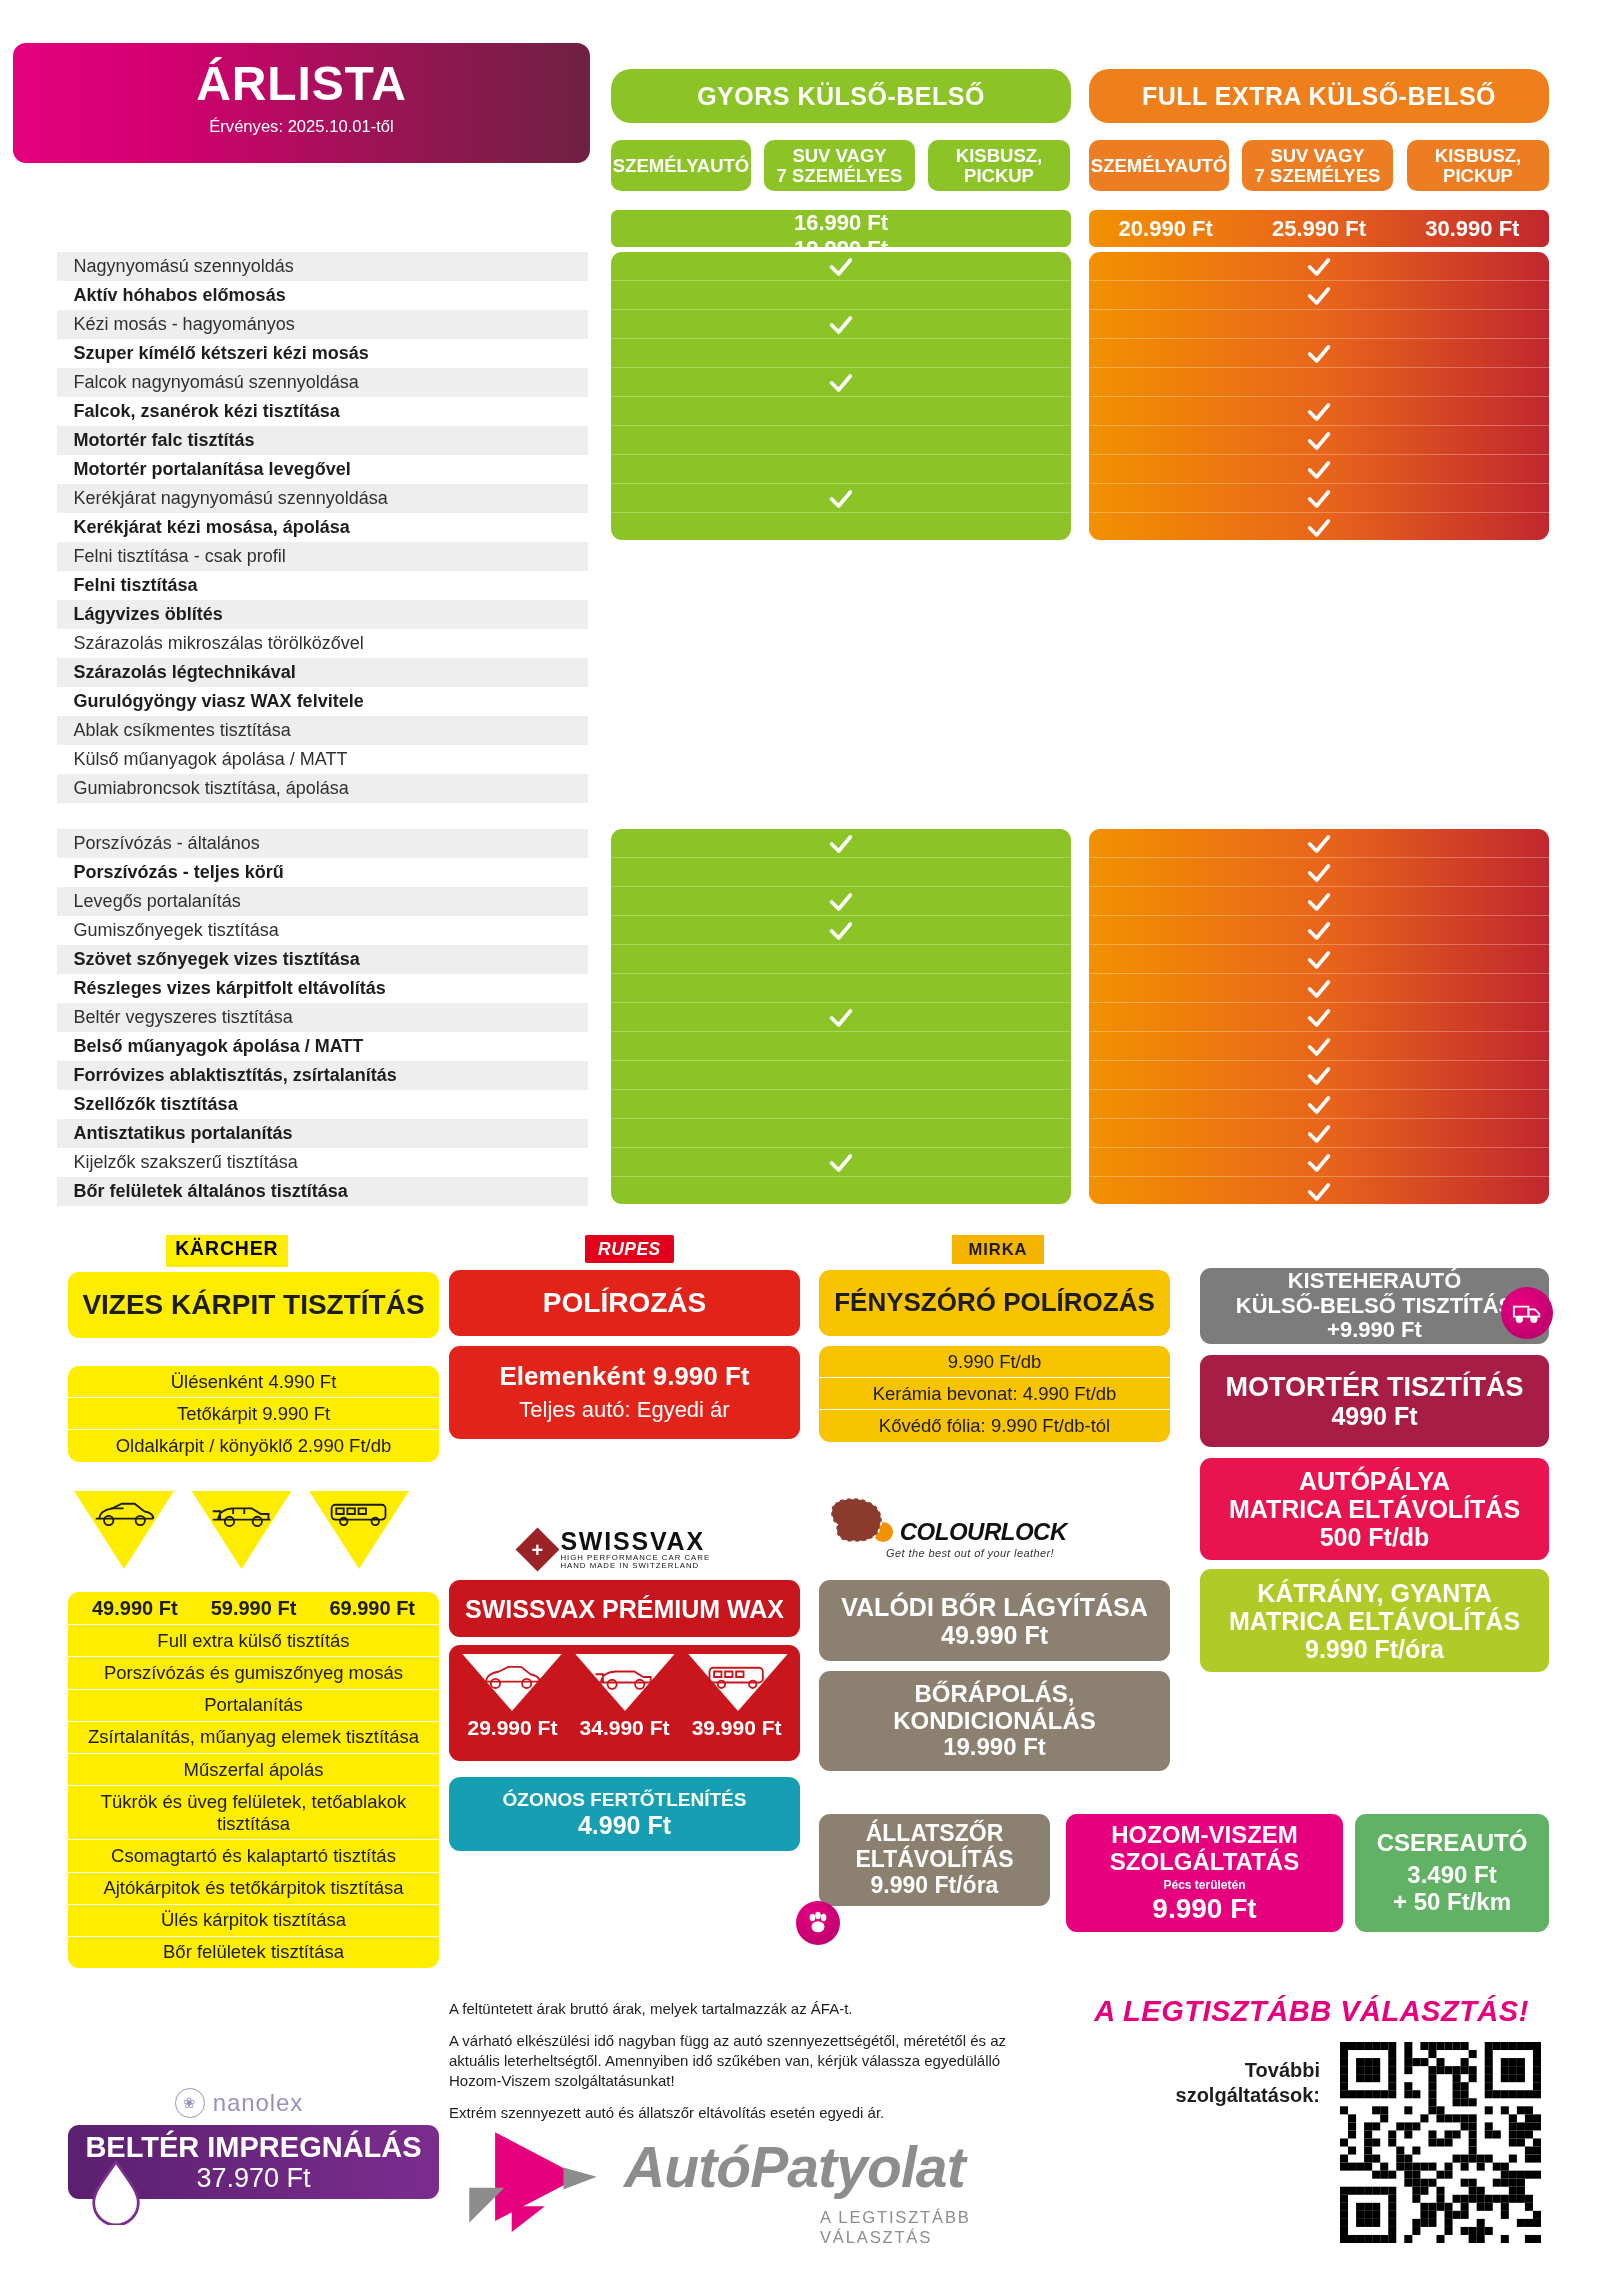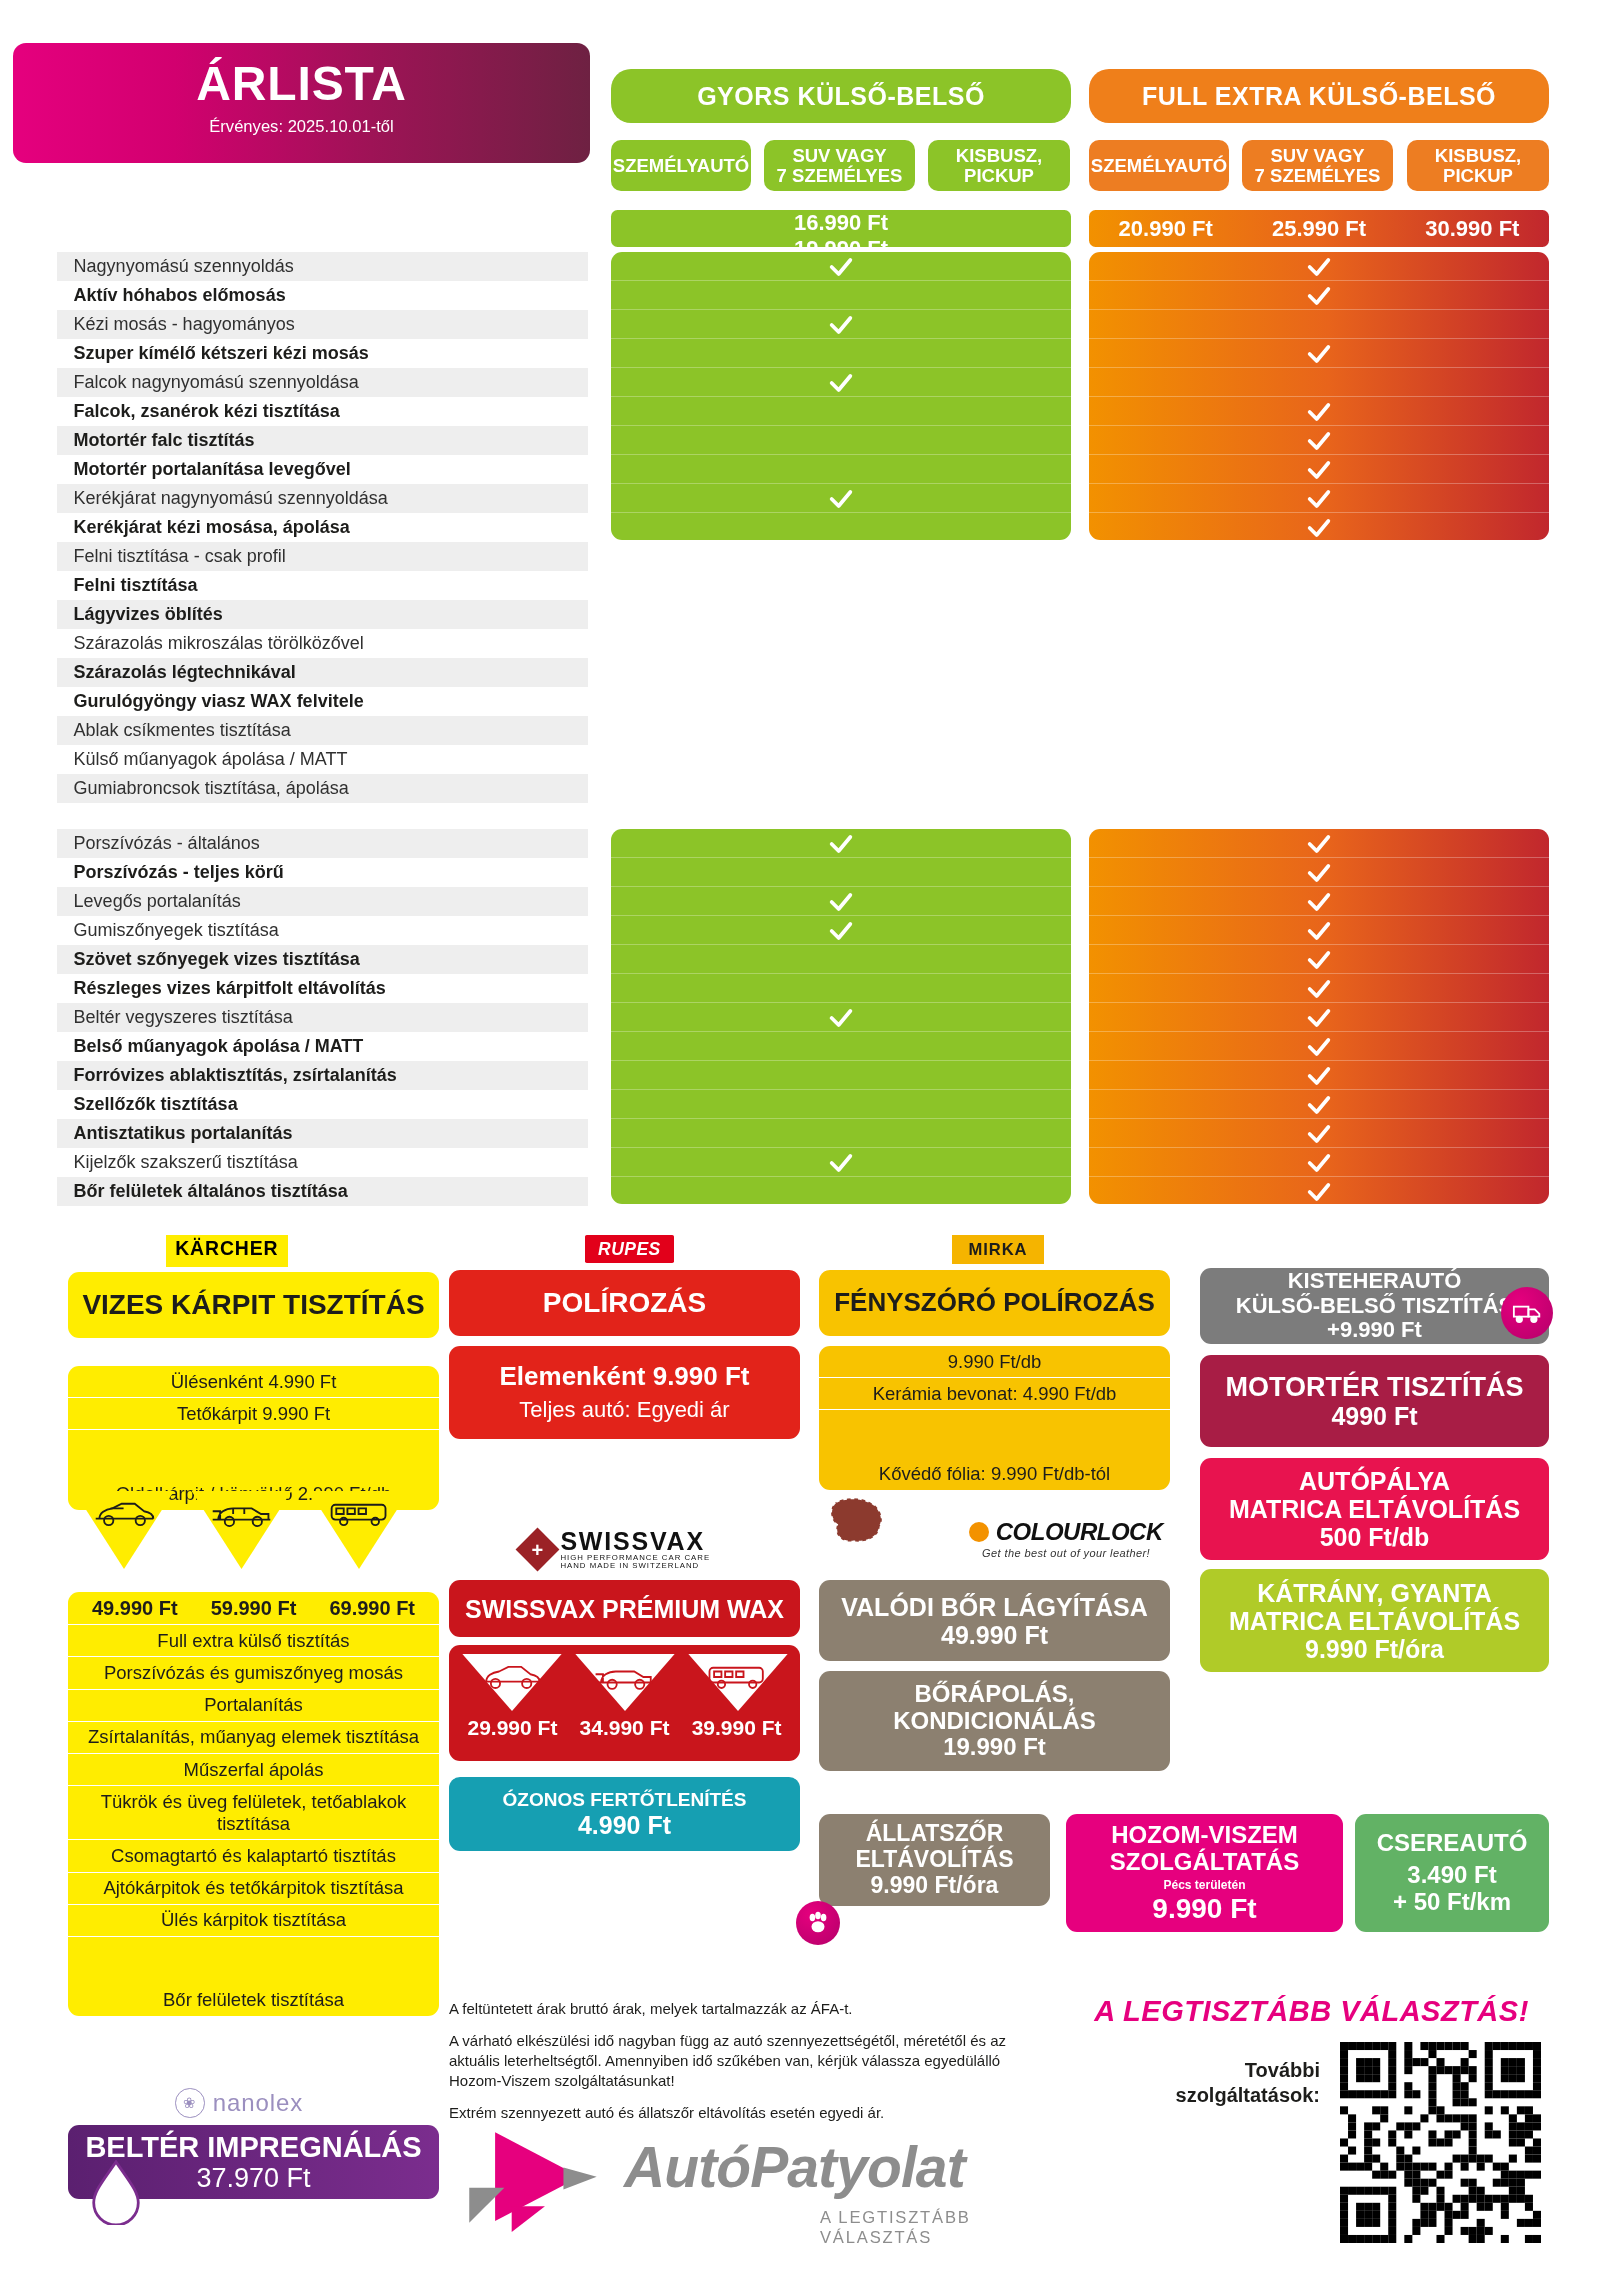--- a/index.html
+++ b/index.html
@@ -122,21 +122,21 @@
   .teal   { background: #169fb2; }
   .purple { background: linear-gradient(90deg,#5b2070 0%, #7b2d8e 100%); }
 
   .listbox {
     position: absolute; border-radius: 11px; overflow: hidden; background: #ffed00;
   }
   .listbox .li {
     font-size: 18.5px; color: #1d1d1b; text-align: center; padding: 4.6px 7.4px;
     border-bottom: 0.9px solid #ffffff;
   }
-  .listbox .li:last-child { border-bottom: none; margin-top: 48px; }
+  .listbox .li:last-child { border-bottom: none; }
   .listbox .li.price-row {
     display: flex; font-weight: 700; font-size: 20px;
   }
   .listbox .li.price-row span { flex: 1; }
 
   .vtri {
     width: 100px; height: 78px; background: #ffed00;
     clip-path: polygon(0 0, 100% 0, 50% 100%);
     display: flex; align-items: flex-start; justify-content: center; padding-top: 9.2px;
   }
@@ -198,21 +198,21 @@
   .sv-diamond {
     width: 31px; height: 31px; background: #9b2226; transform: rotate(45deg);
     display: flex; align-items: center; justify-content: center;
   }
   .sv-cross { color: #fff; font-size: 20px; transform: rotate(-45deg); font-weight: 700; line-height: 1; }
   .sv-text { line-height: 1.05; }
   .sv-text .big { font-size: 25px; font-weight: 700; letter-spacing: 1.8px; color: #111; }
   .sv-text .small { font-size: 7.8px; letter-spacing: 1px; color: #111; }
 
   .colourlock-logo {
-    position: absolute; left: 932px; top: 1518px; width: 268px; height: 46px;
+    position: absolute; left: 836px; top: 1518px; width: 268px; height: 46px;
     display: flex; flex-direction: column; align-items: center;
   }
   .cl-row { display: flex; align-items: center; gap: 6.5px; }
   .cl-sun { width: 20px; height: 20px; border-radius: 50%; background: #f39200;
             box-shadow: 0 0 0 2.8px #fff; position: relative; }
   .cl-word { font-size: 24px; font-weight: 700; font-style: italic; letter-spacing: -0.5px; color: #111; }
   .cl-tag { font-size: 11px; font-style: italic; color: #333; letter-spacing: 0.4px; margin-top: 0.9px; }
 </style>
 </head>
 <body>

